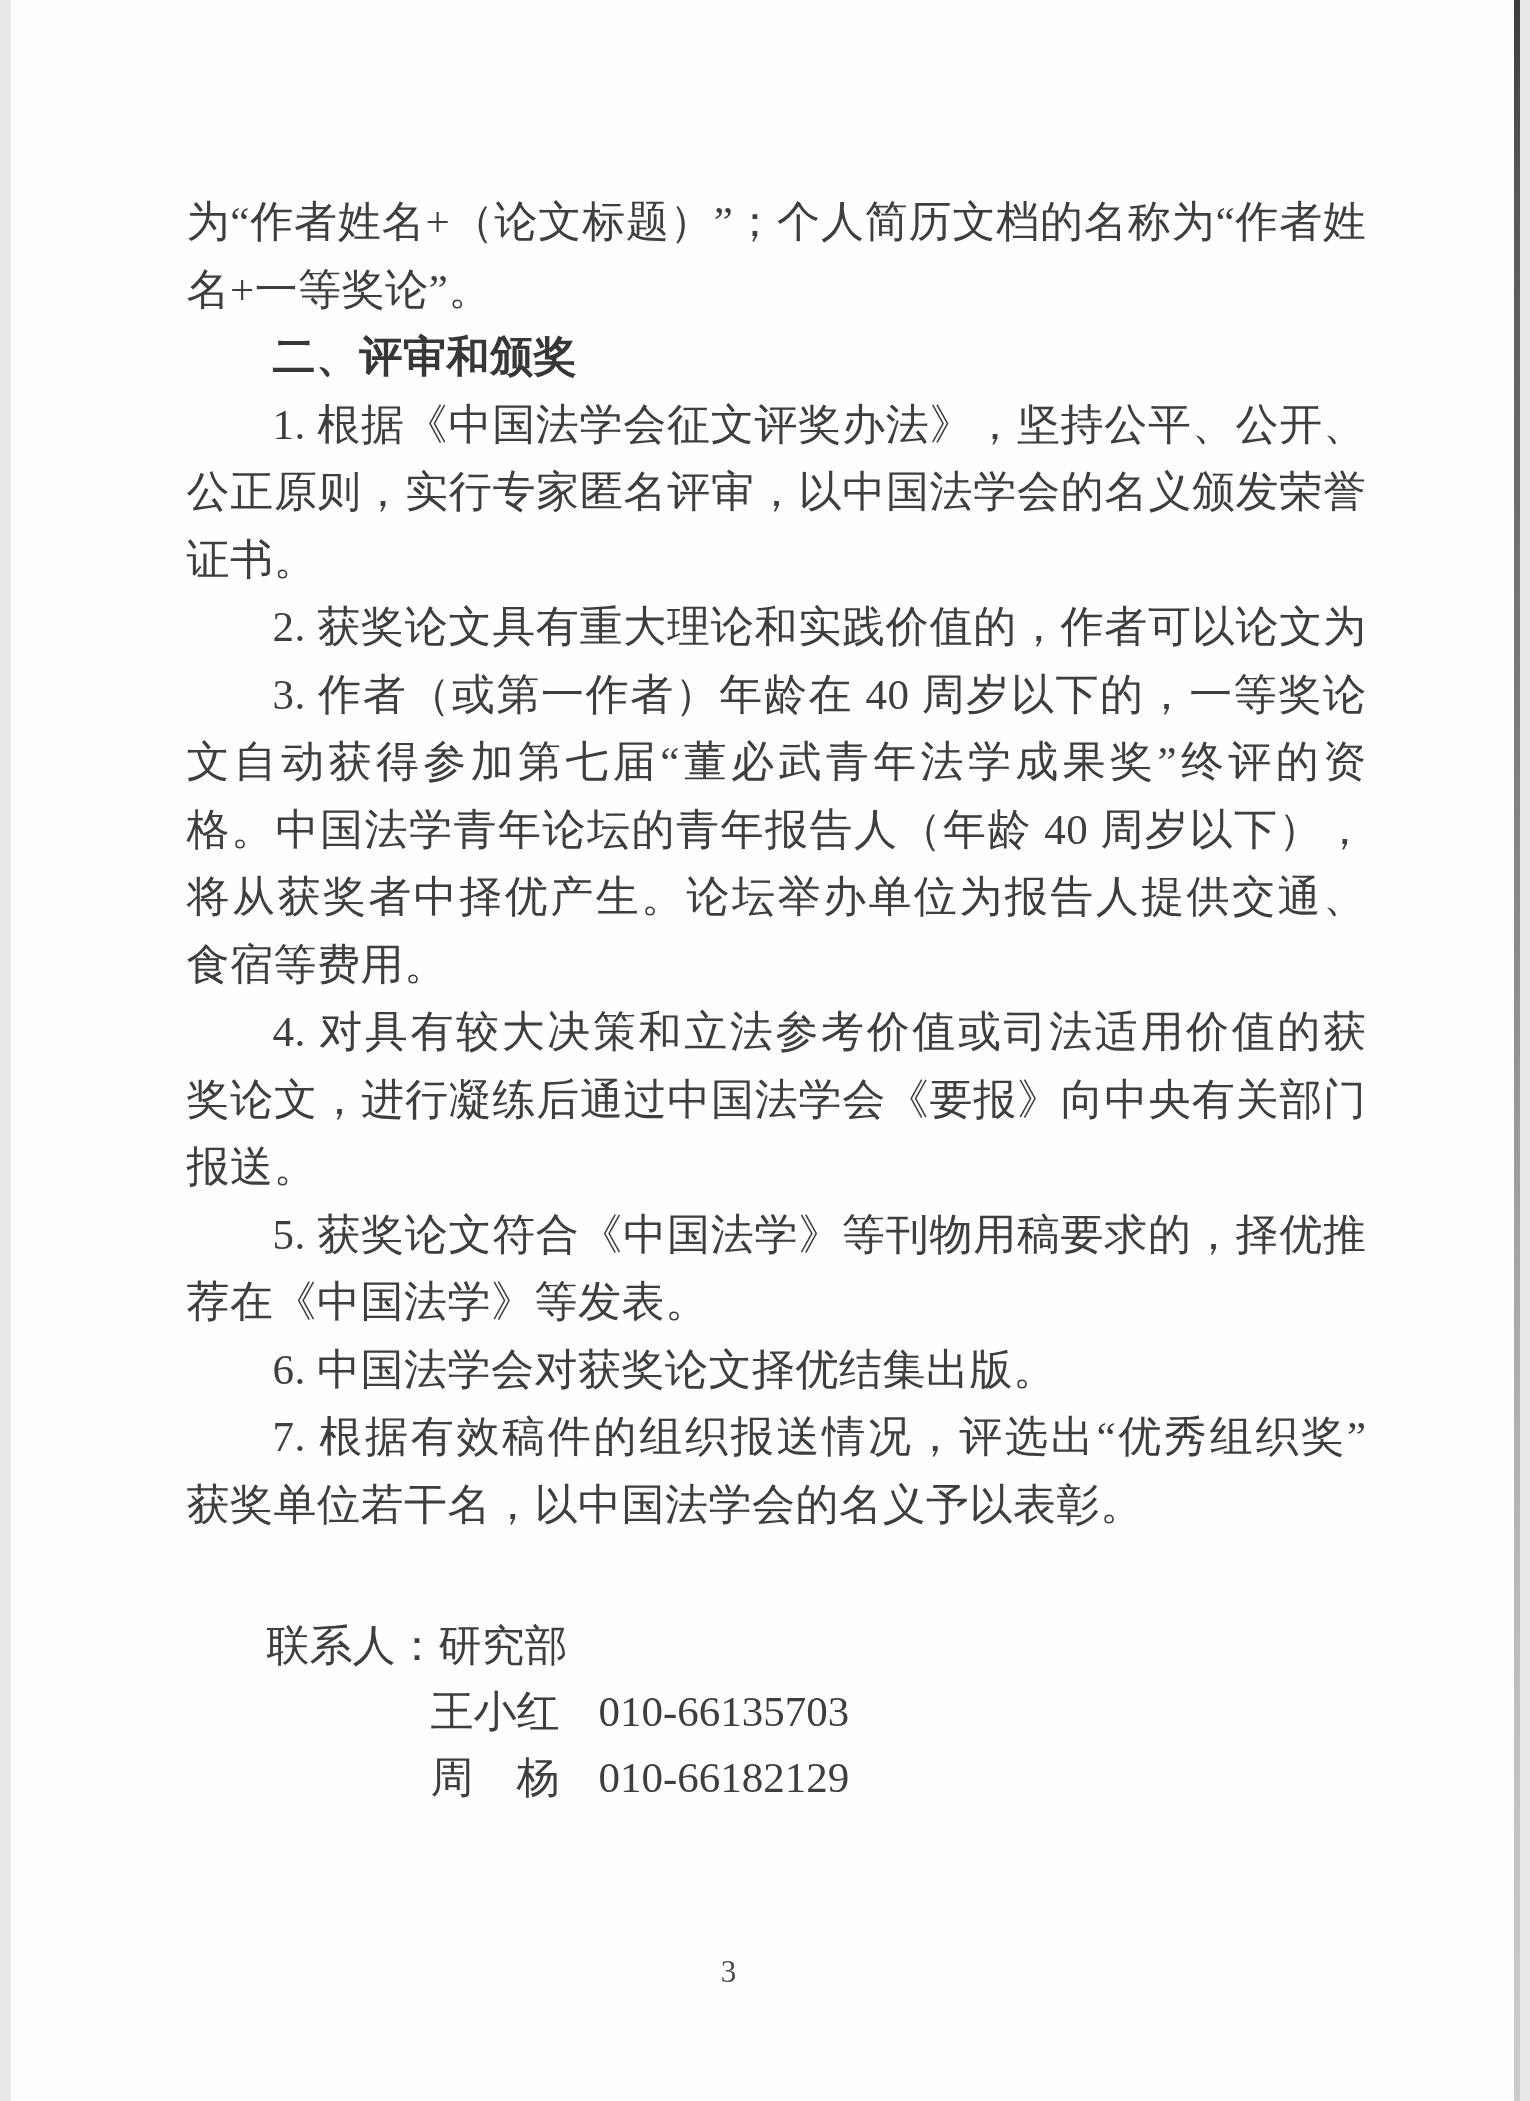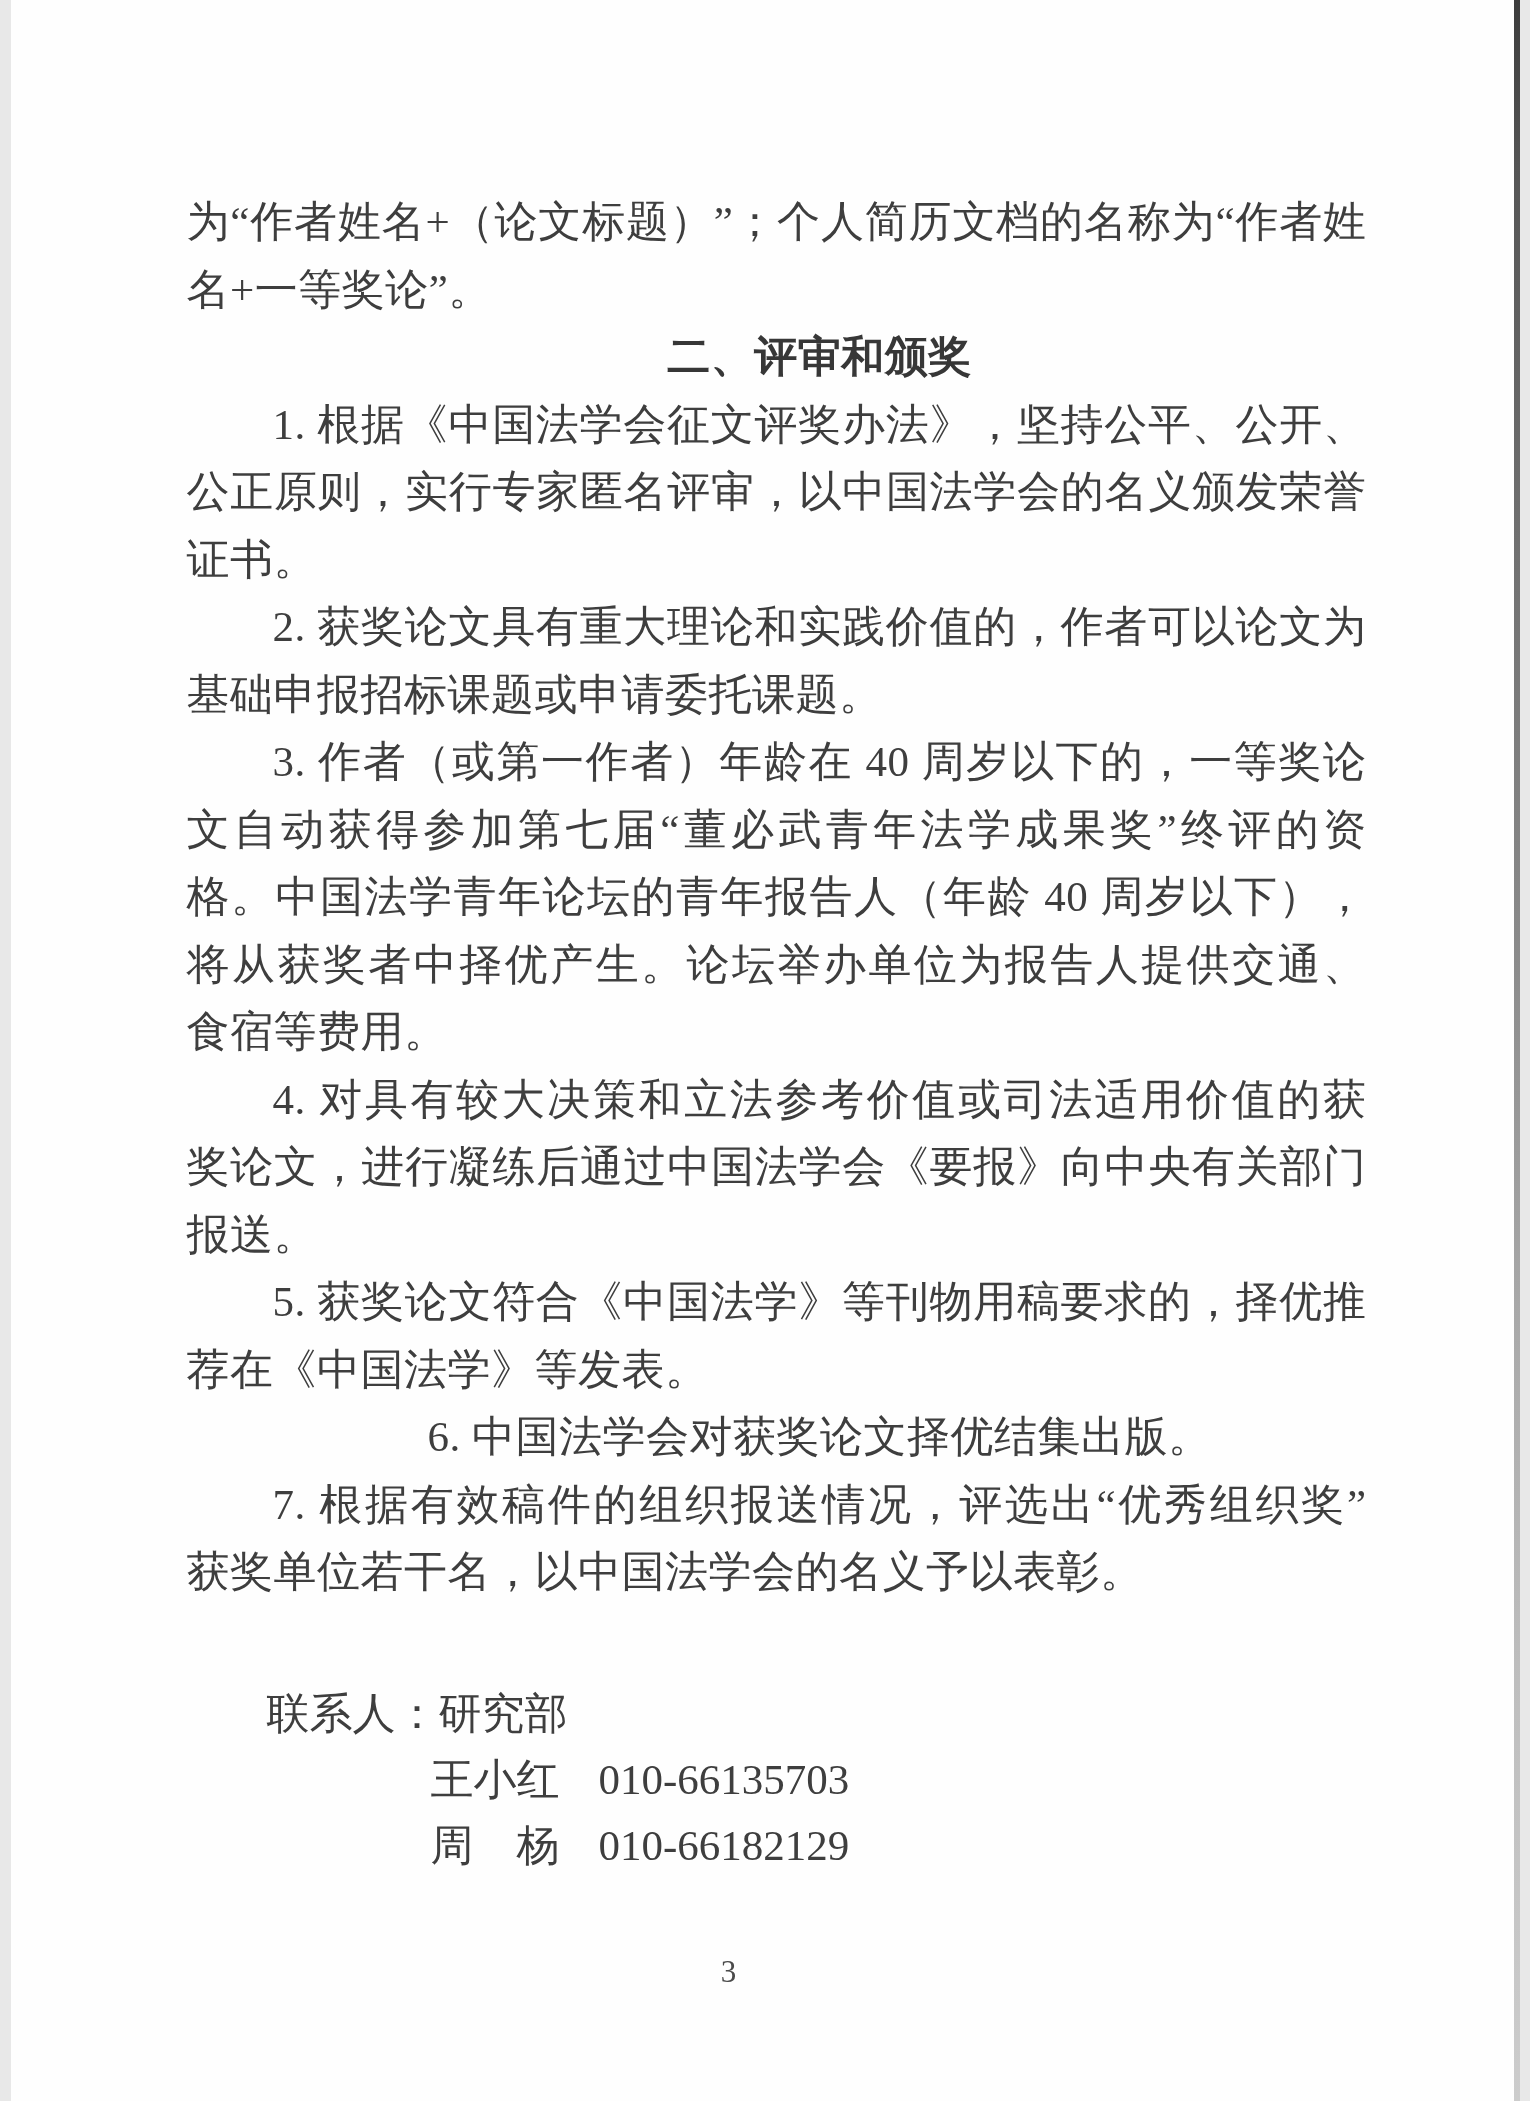--- a/index.html
+++ b/index.html
@@ -49,21 +49,20 @@
     color: #3e3e3e;
   }
   
   .j {
     text-align: justify;
     text-align-last: justify;
   }
   
   .ind {
     text-indent: 86px;
-    text-align: center;
   }
   .heading {
     font-weight: 700;
     color: #373737;
   }
   .contact {
     margin-top: 75px;
   }
   .contact-label {
     font-size: 43px;
@@ -104,21 +103,20 @@
 <div class="paper">
 
   <div class="body-text">
     <div class="line j">为“作者姓名+（论文标题）”；个人简历文档的名称为“作者姓</div>
     <div class="line">名+一等奖论”。</div>
     <div class="line heading ind">二、评审和颁奖</div>
     <div class="line j ind">1. 根据《中国法学会征文评奖办法》，坚持公平、公开、</div>
     <div class="line j">公正原则，实行专家匿名评审，以中国法学会的名义颁发荣誉</div>
     <div class="line">证书。</div>
     <div class="line j ind">2. 获奖论文具有重大理论和实践价值的，作者可以论文为</div>
-    <div class="line">基础申报招标课题或申请委托课题。</div>
     <div class="line j ind">3. 作者（或第一作者）年龄在 40 周岁以下的，一等奖论</div>
     <div class="line j">文自动获得参加第七届“董必武青年法学成果奖”终评的资</div>
     <div class="line j">格。中国法学青年论坛的青年报告人（年龄 40 周岁以下），</div>
     <div class="line j">将从获奖者中择优产生。论坛举办单位为报告人提供交通、</div>
     <div class="line">食宿等费用。</div>
     <div class="line j ind">4. 对具有较大决策和立法参考价值或司法适用价值的获</div>
     <div class="line j">奖论文，进行凝练后通过中国法学会《要报》向中央有关部门</div>
     <div class="line">报送。</div>
     <div class="line j ind">5. 获奖论文符合《中国法学》等刊物用稿要求的，择优推</div>
     <div class="line">荐在《中国法学》等发表。</div>

